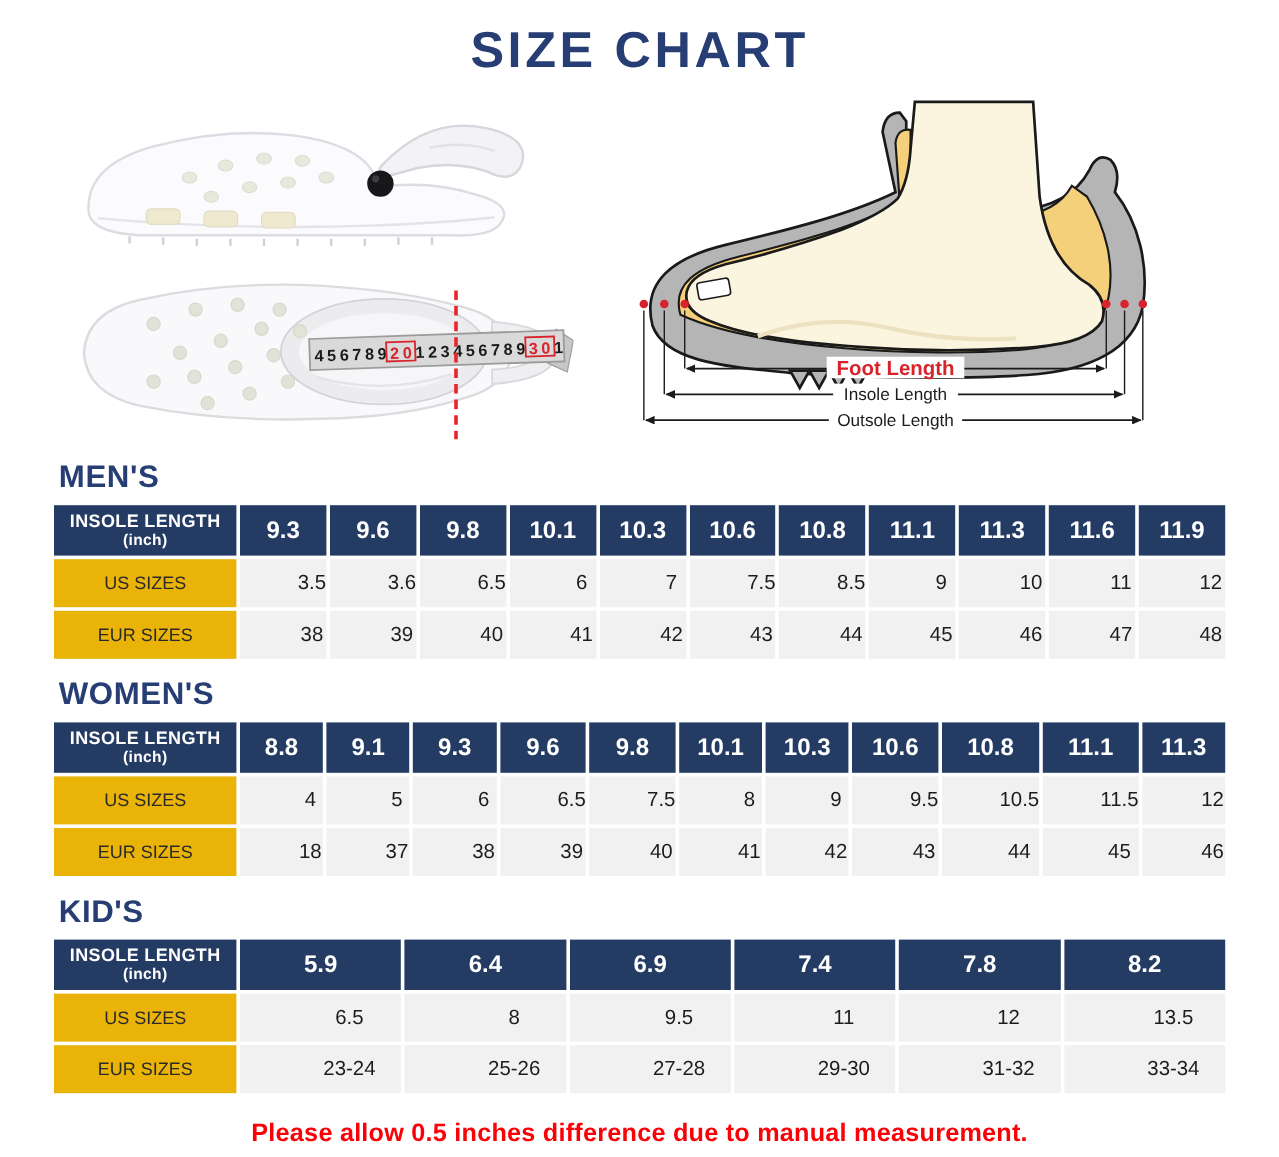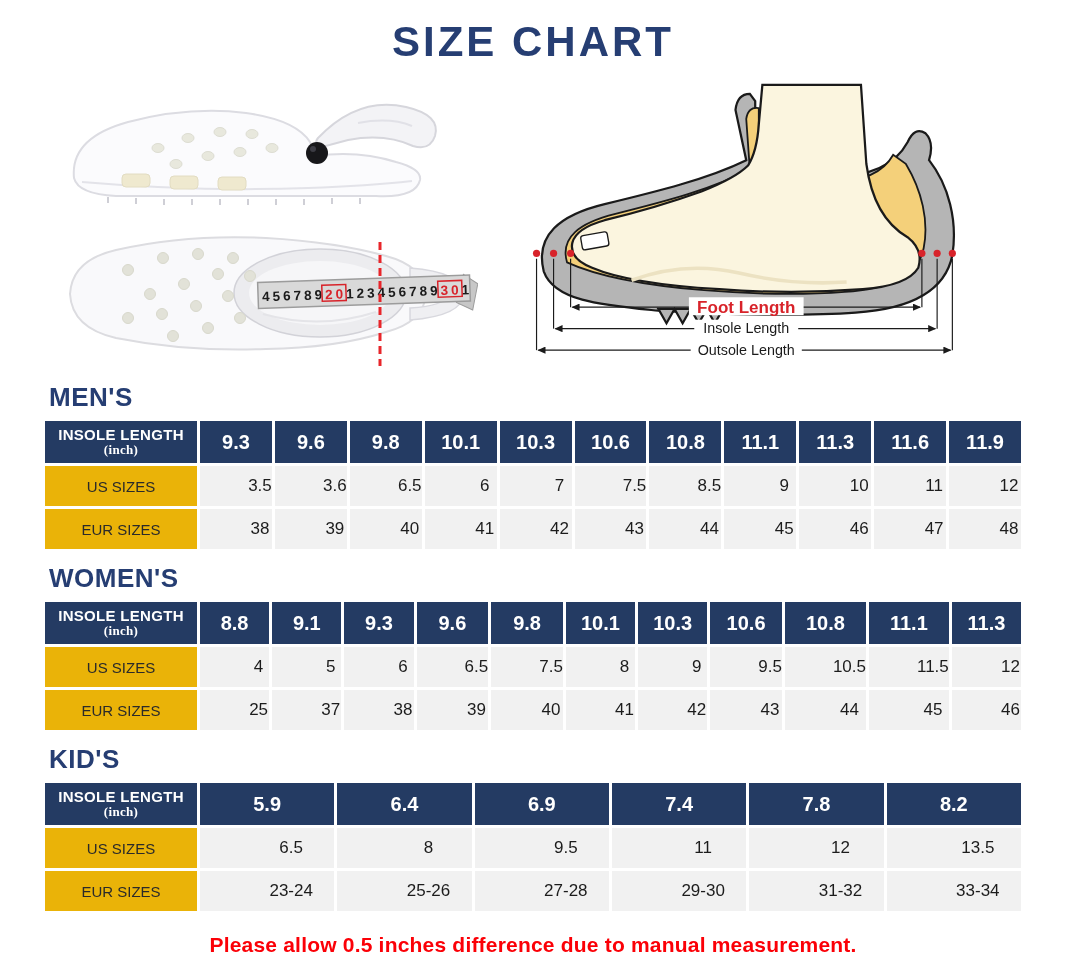--- a/index.html
+++ b/index.html
@@ -6,21 +6,21 @@
   body{width:1066px;height:964px;font-family:"Liberation Sans",sans-serif;overflow:hidden;}
   .title{ text-align:center;color:#263e73;font-size:42px;font-weight:bold;letter-spacing:3px;padding-top:18px;}
   .hero{display:flex;margin-top:10px;height:292px;}
   .hero-left{width:420px;margin-left:58px;display:flex;flex-direction:column;}
   .hero-right{width:466px;margin-left:46px;text-align:right;}
   .section{margin:12px 45px;}
   .section-title{color:#263e73;font-size:26px;font-weight:bold;margin:14px 0 8px 4px;letter-spacing:.5px;}
   .grid{display:grid;gap:3px;grid-template-rows:42px 40px 40px;background:#fff;}
   .hc{background:#243b63;color:#fff;display:flex;align-items:center;justify-content:center;font-weight:bold;font-size:20px;}
   .hc.head-label{flex-direction:column;line-height:1.05;font-size:15px;letter-spacing:.3px;}
-  .hc.head-label .inch{font-size:13px;font-family:Liberation Serif, serif;}
+  .hc.head-label .inch{font-size:13px;}
   .lc{background:#eab308;color:#2a2a2a;display:flex;align-items:center;justify-content:center;font-size:15px;}
   .vc{background:#f1f1f1;color:#1c1c1c;display:flex;align-items:center;justify-content:center;font-size:17px;padding-left:48px;}
   .note{color:#fb0007;font-weight:bold;font-size:21px;text-align:center;margin-top:22px;letter-spacing:.2px;}
   .tape-text{font-family:"Liberation Sans",sans-serif;font-weight:bold;font-size:13.5px;letter-spacing:3px;}
   .dim-label{font-family:"Liberation Sans",sans-serif;}
 </style>
 </head>
 <body>
 
 <div class="title">SIZE CHART</div>
@@ -216,21 +216,21 @@
       <div class="vc">6</div>
       <div class="vc">6.5</div>
       <div class="vc">7.5</div>
       <div class="vc">8</div>
       <div class="vc">9</div>
       <div class="vc">9.5</div>
       <div class="vc">10.5</div>
       <div class="vc">11.5</div>
       <div class="vc">12</div>
       <div class="lc">EUR SIZES</div>
-      <div class="vc">25</div>
+      <div class="vc">18</div>
       <div class="vc">37</div>
       <div class="vc">38</div>
       <div class="vc">39</div>
       <div class="vc">40</div>
       <div class="vc">41</div>
       <div class="vc">42</div>
       <div class="vc">43</div>
       <div class="vc">44</div>
       <div class="vc">45</div>
       <div class="vc">46</div>

